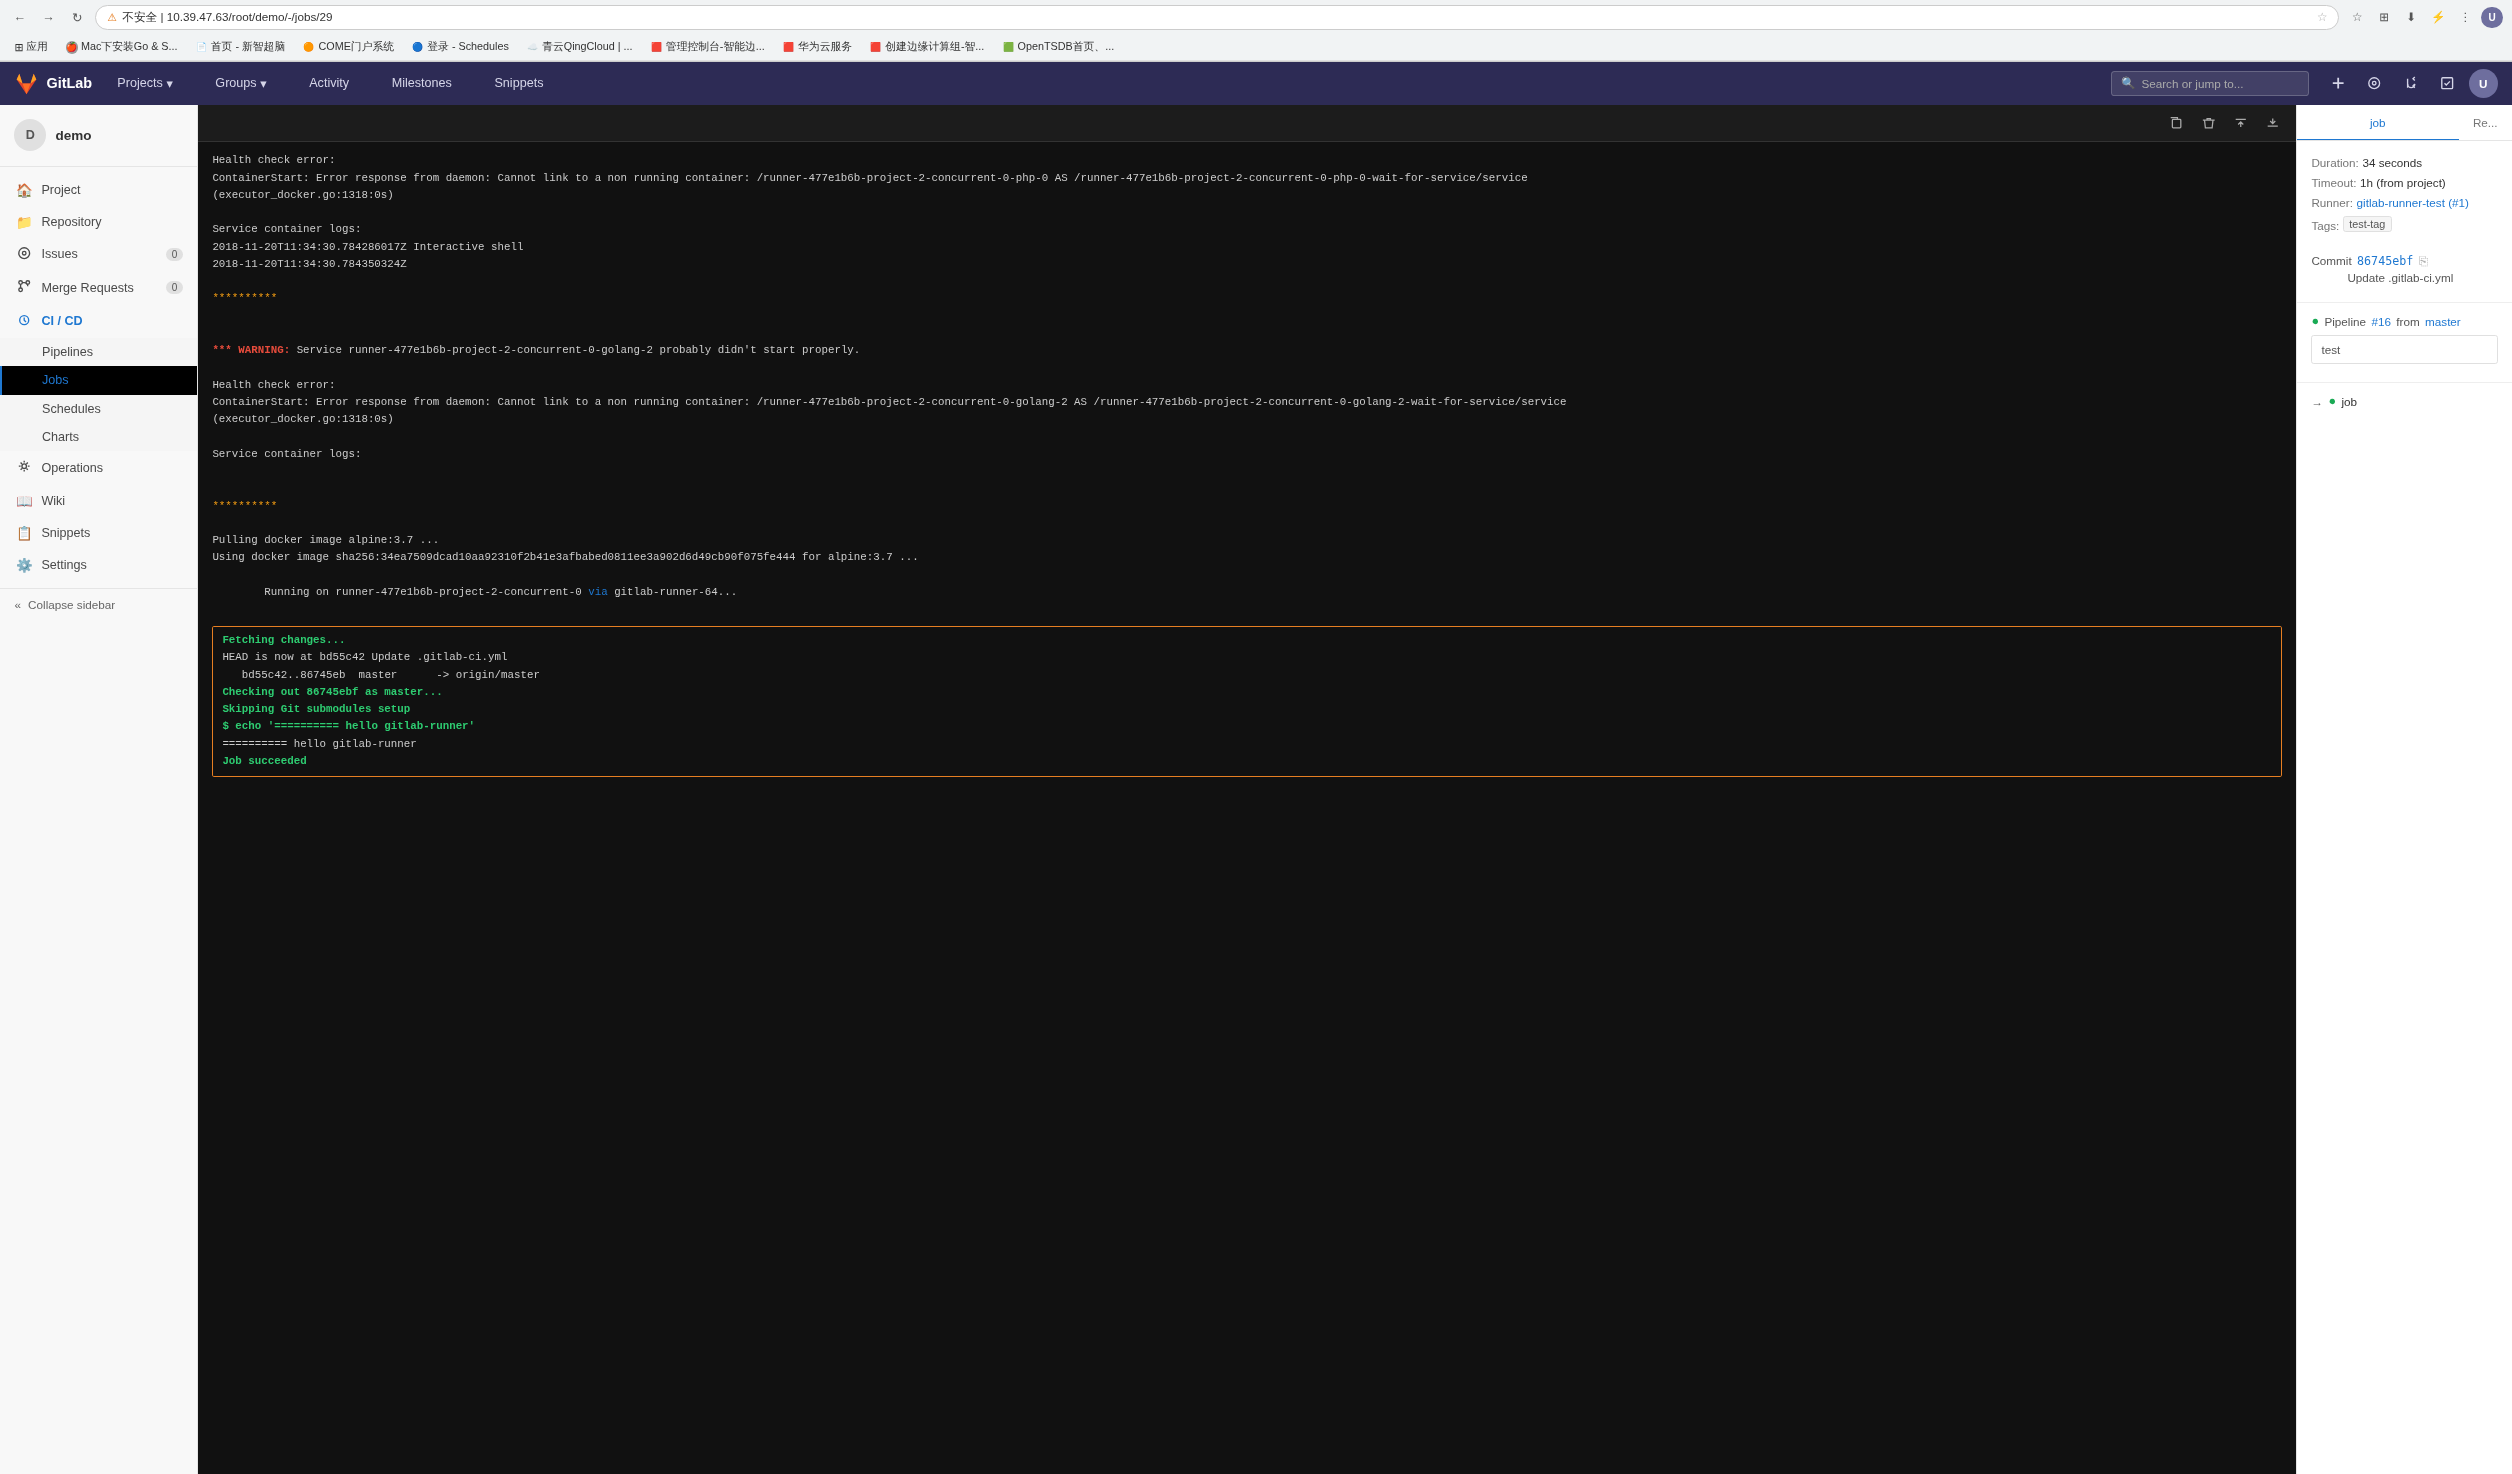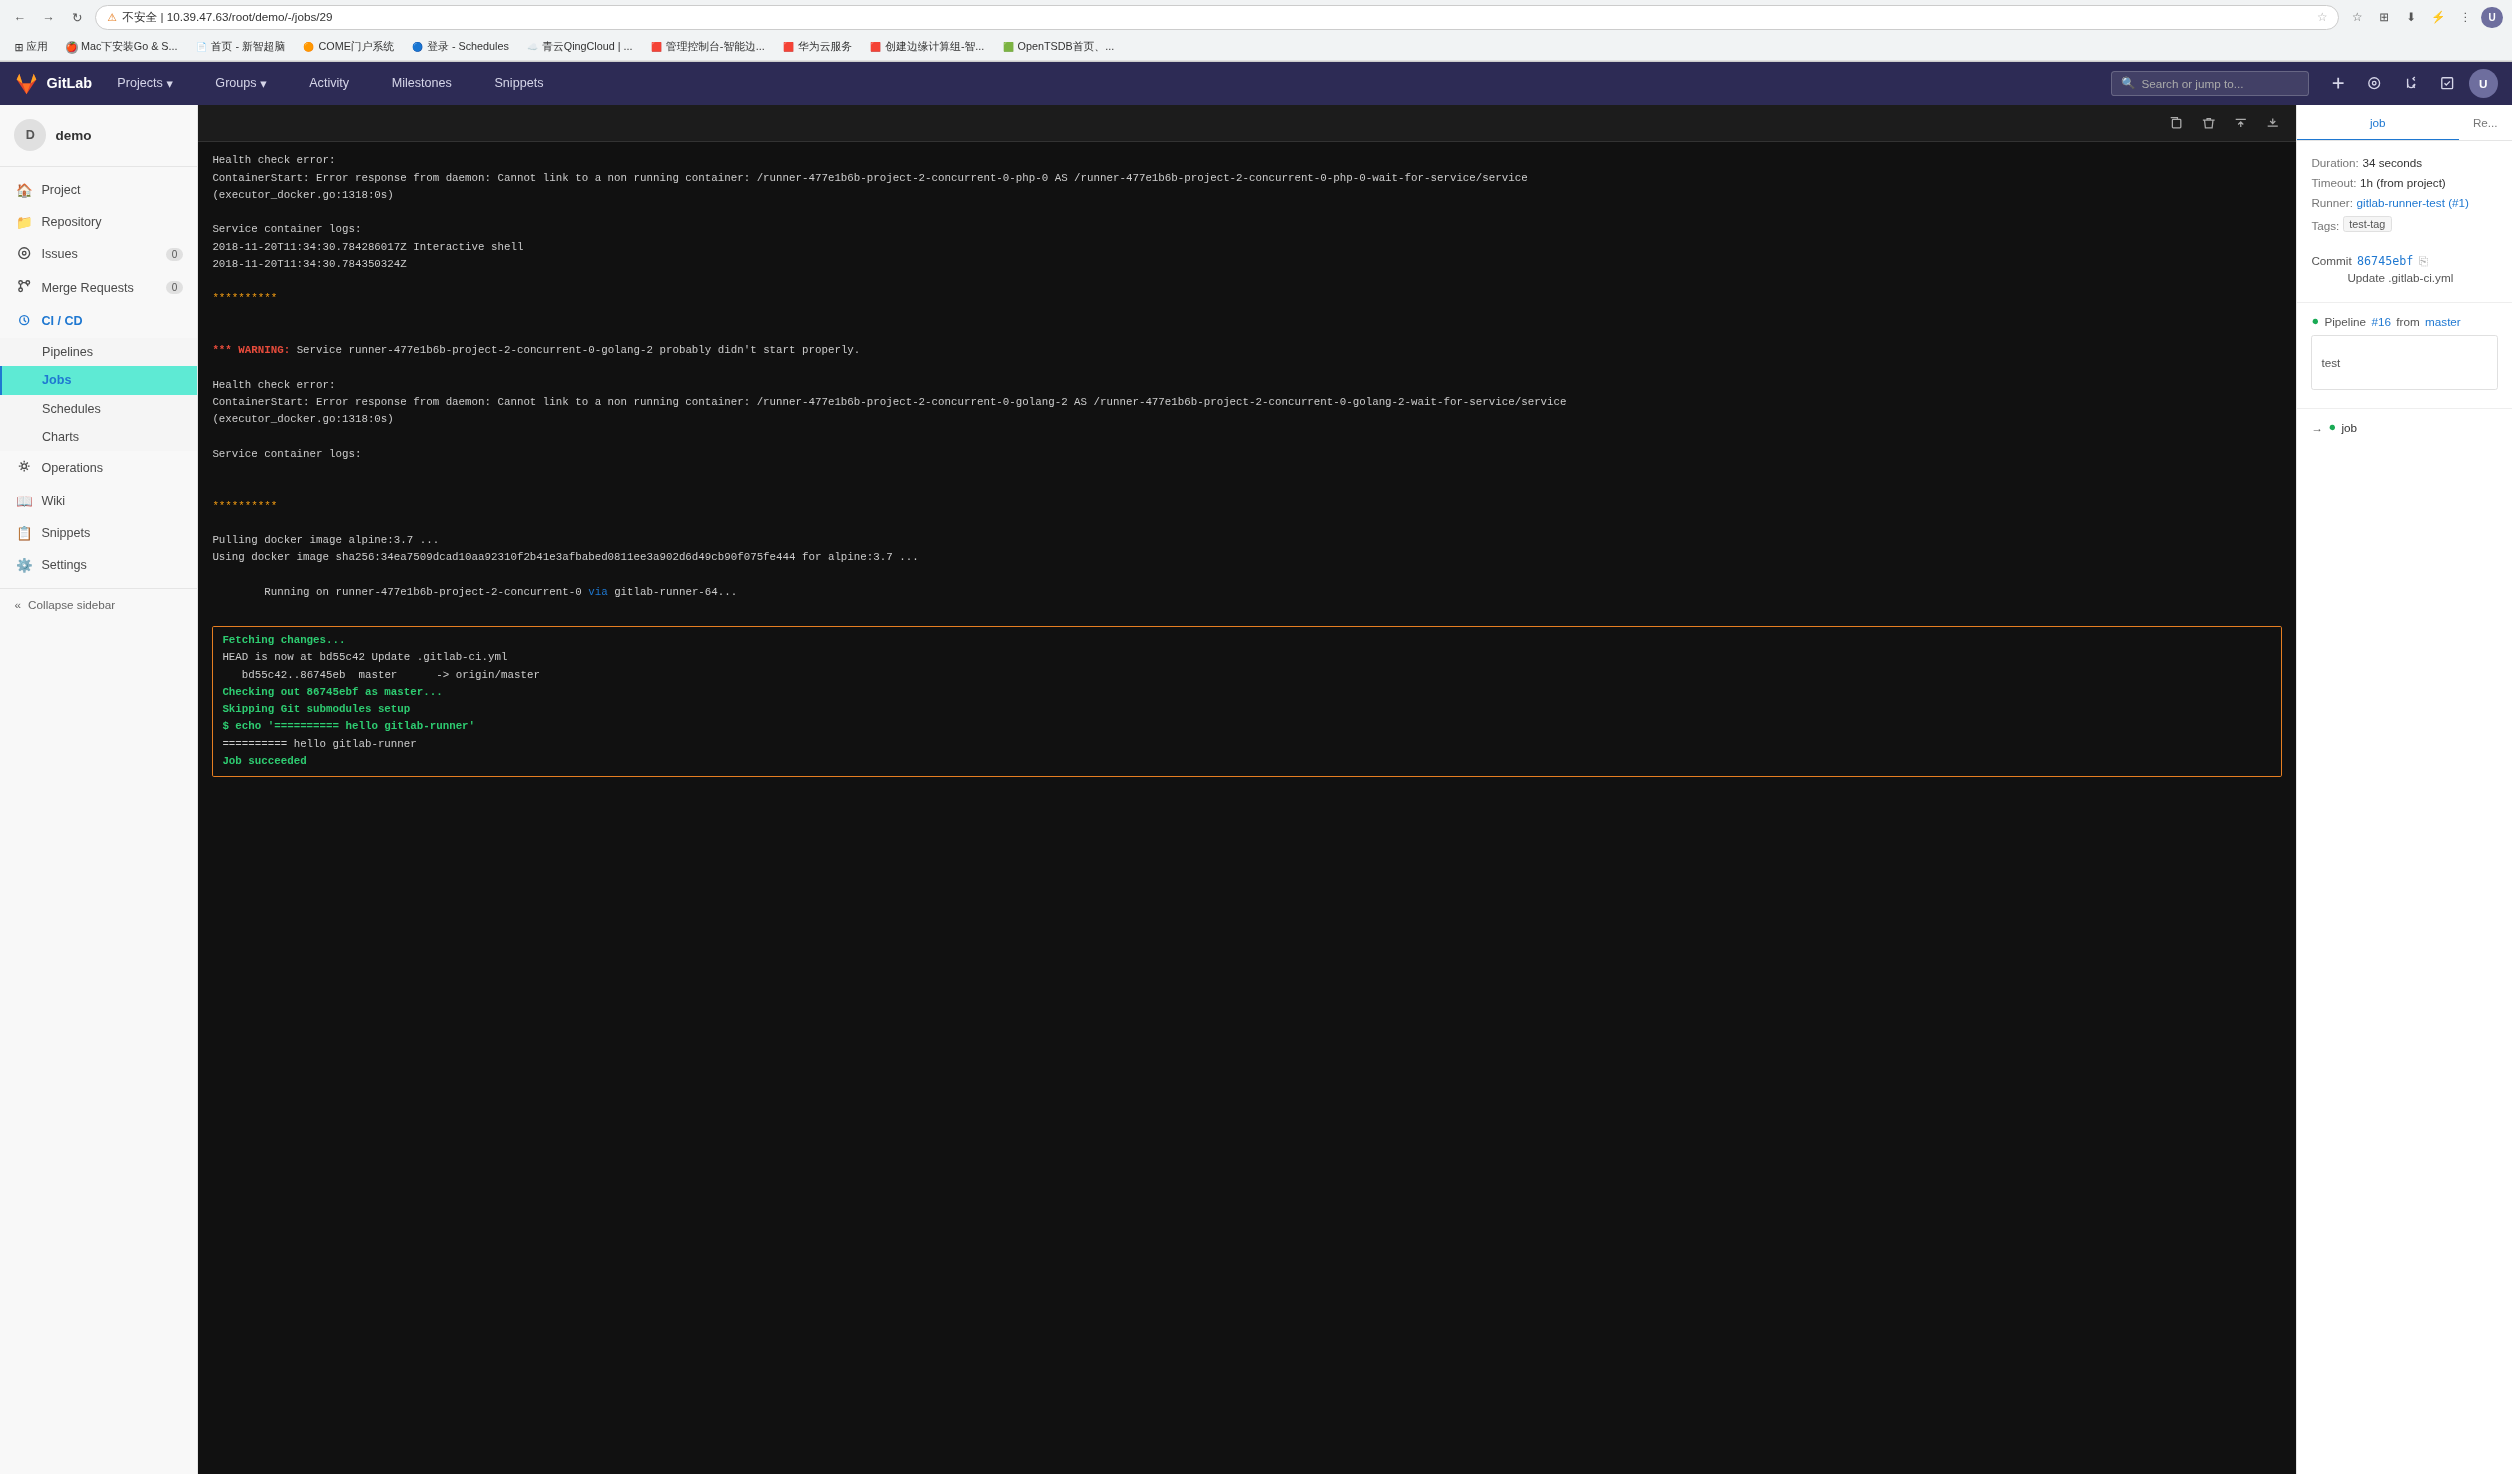--- a/index.html
+++ b/index.html
@@ -206,23 +206,23 @@
     .sidebar-sub-item {
       display: flex; align-items: center;
       padding: 7.2px 14.4px 7.2px 40px;
       cursor: pointer;
       color: #4a4a4a;
       font-size: 12.6px;
       border-left: 2.7px solid transparent;
     }
     .sidebar-sub-item.active {
       color: #1f78d1;
-      font-weight: 700;
+      font-weight: 400;
       border-left-color: #1f78d1;
-      background: #5eead4;
+      background: #000000;
     }
 
     
     .content-area {
       flex: 1;
       display: flex;
       flex-direction: column;
       overflow: hidden;
       background: #1a1a1a;
     }
@@ -336,21 +336,21 @@
       display: flex; align-items: center; gap: 5.4px;
       font-size: 11.7px;
       color: #555;
     }
     .pipeline-success-icon { color: #1aaa55; font-size: 12.6px; }
     .pipeline-link { color: #1f78d1; }
     .pipeline-branch-link { color: #1f78d1; font-weight: 500; }
     .pipeline-stage-box {
       border: 0.9px solid #e0e0e0;
       border-radius: 2.7px;
-      padding: 20px 9px;
+      padding: 7px 9px;
       margin: 7.2px 0;
       font-size: 11.7px;
       color: #555;
     }
     .job-flow-section {
       padding: 10.8px 14.4px;
     }
     .job-flow-row {
       display: flex; align-items: center; gap: 5.4px;
       font-size: 11.7px;

